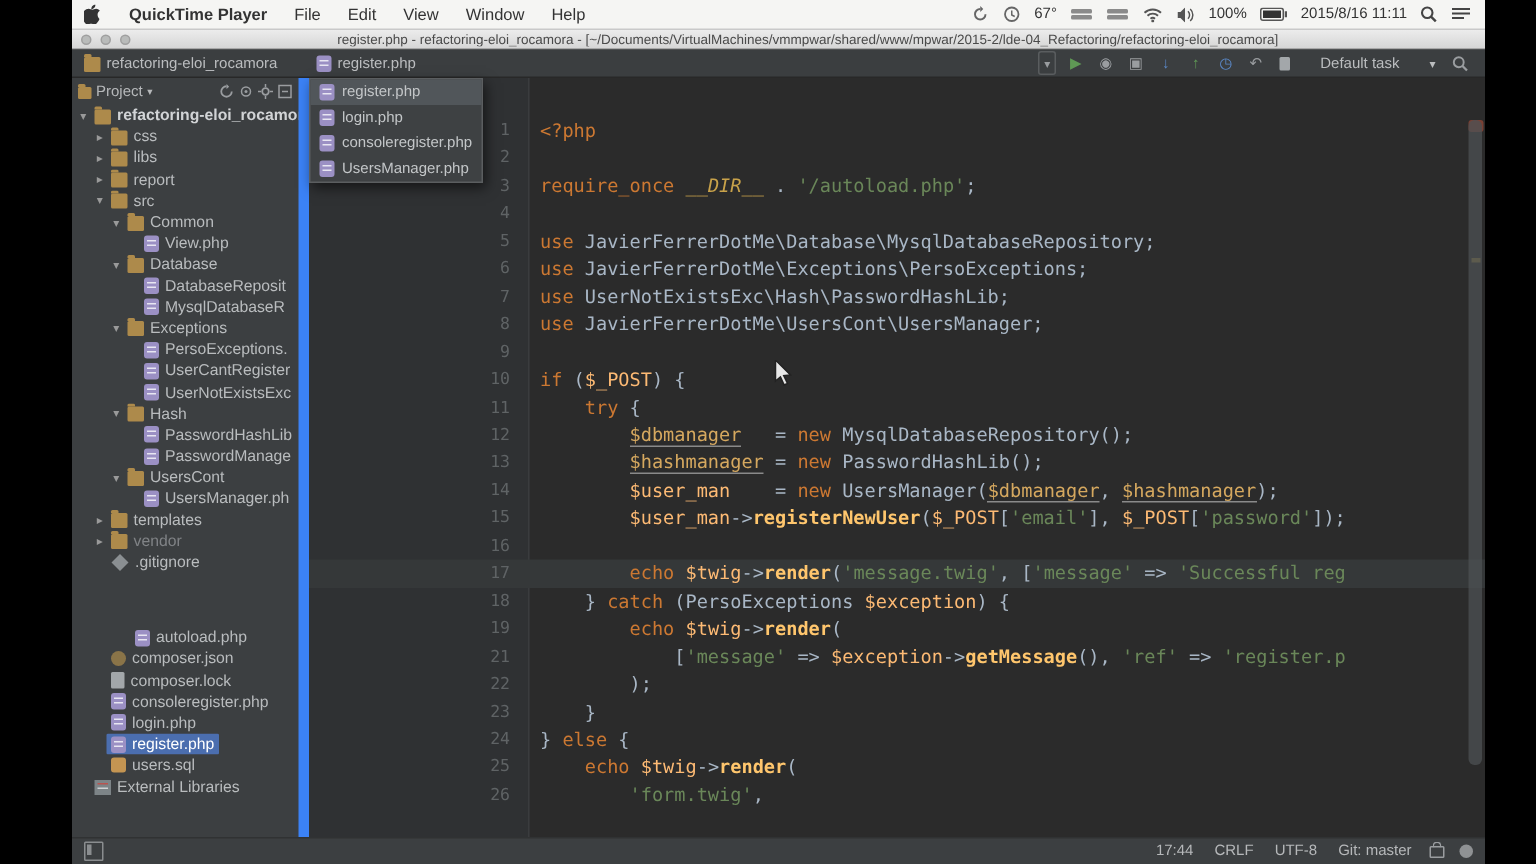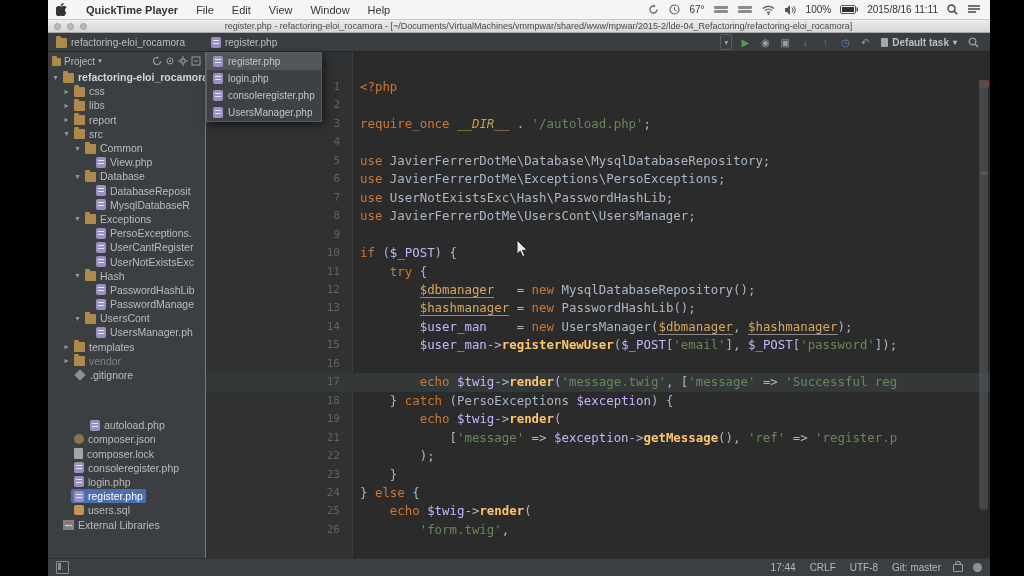--- a/index.html
+++ b/index.html
@@ -26,24 +26,24 @@
   .titletext{flex:1;text-align:center;overflow:hidden;white-space:nowrap;text-overflow:ellipsis;padding:0 8px;}
 
   
   .toolbar{position:absolute;left:0;top:33px;right:0;height:19px;background:#3b3e40;border-bottom:1px solid #282828;
     display:flex;align-items:center;font-size:10px;color:#bbbdbf;box-sizing:border-box;}
   .crumb{display:inline-flex;align-items:center;gap:4px;margin-left:8px;white-space:nowrap;}
   .toolbar .spacer{flex:1}
   .tbtn{display:inline-flex;align-items:center;justify-content:center;width:18px;height:16px;margin:0 1px;color:#9a9da0;font-size:10px;}
   .tbtn.green{color:#5f9955}.tbtn.blue{color:#5a87c5}
   .combo{display:inline-flex;align-items:center;height:14px;border:1px solid #5a5d5f;border-radius:2px;padding:0 3px;margin-right:3px;color:#9a9da0;font-size:8px;}
-  .tasksel{display:inline-flex;align-items:center;gap:4px;margin:0 6px;color:#bbbdbf;font-weight:bold;}
-
-  
-  .project{position:absolute;left:0;top:52px;width:158px;bottom:18px;background:#3c3f41;border-right:1px solid #3b82f6;box-sizing:border-box;overflow:hidden;}
+  .tasksel{display:inline-flex;align-items:center;gap:20px;margin:0 6px;color:#bbbdbf;}
+
+  
+  .project{position:absolute;left:0;top:52px;width:158px;bottom:18px;background:#3c3f41;border-right:7px solid #3b82f6;box-sizing:border-box;overflow:hidden;}
   .phead{height:18px;display:flex;align-items:center;font-size:10px;color:#b6b8ba;padding:0 4px;gap:3px;}
   .phead .sp{flex:1}
   .ptree{font-size:10.5px;color:#b9bcbe;}
   .trow{height:14.2px;display:flex;align-items:center;white-space:nowrap;overflow:hidden;}
   .trow .arrow{width:9px;flex:none;color:#9a9a9a;font-size:8px;text-align:center;}
   .trow .inner{display:inline-flex;align-items:center;gap:4px;padding:0 3px;height:100%;}
   .trow.selected .inner{background:#4b6eaf;color:#fff;border-radius:1px;}
   .trow.dim .lbl{color:#808386}
   .trow.root .lbl{font-weight:bold;color:#d2d4d6}
 
@@ -67,21 +67,21 @@
 
   
   .editor{position:absolute;left:158px;top:52px;right:0;bottom:18px;background:#2b2b2b;overflow:hidden;}
   .gutterbg{position:absolute;left:0;top:0;bottom:0;width:146px;background:#2f3133;border-right:1px solid #3a3c3e;}
   .rows{position:absolute;left:0;top:26px;right:0;font-family:"DejaVu Sans Mono", monospace;font-size:12.4px;}
   .crow{display:flex;height:18.46px;line-height:18.46px;white-space:pre;position:relative;}
   .crow .lnum{width:146px;flex:none;box-sizing:border-box;padding-right:12px;text-align:right;color:#5f6365;font-size:11px;}
   .crow .ltext{flex:1;padding-left:8px;overflow:hidden;}
   .crow.current{background:#353839;}
   .tk-k{color:#cc7832}.tk-s{color:#6a8759}.tk-su{color:#6a8759;border-bottom:1px solid #8a8a8a}
-  .tk-v{color:#c4b5fd}.tk-vu{color:#d5a85f;border-bottom:1px solid #8a8a8a}
+  .tk-v{color:#fdba74}.tk-vu{color:#d5a85f;border-bottom:1px solid #8a8a8a}
   .tk-m{color:#ffc66d;font-weight:bold}.tk-c{color:#a9b7c6}.tk-d{color:#a9b7c6}
   .tk-i{color:#c8a24a;font-style:italic}
   .vscroll{position:absolute;right:2px;top:28px;width:9px;height:430px;background:#4e5254;border-radius:4px;opacity:.75;}
   .stripe1{position:absolute;right:1px;top:28px;width:10px;height:8px;background:#7a4034;border-radius:2px;}
   .stripe2{position:absolute;right:3px;top:120px;width:6px;height:3px;background:#8a7a3a;}
 
   
   .statusbar{position:absolute;left:0;bottom:0;right:0;height:18px;background:#3c3f41;border-top:1px solid #303233;
     display:flex;align-items:center;font-size:10px;color:#b6b8ba;box-sizing:border-box;padding:0 8px;}
   .statusbar .sp{flex:1}

